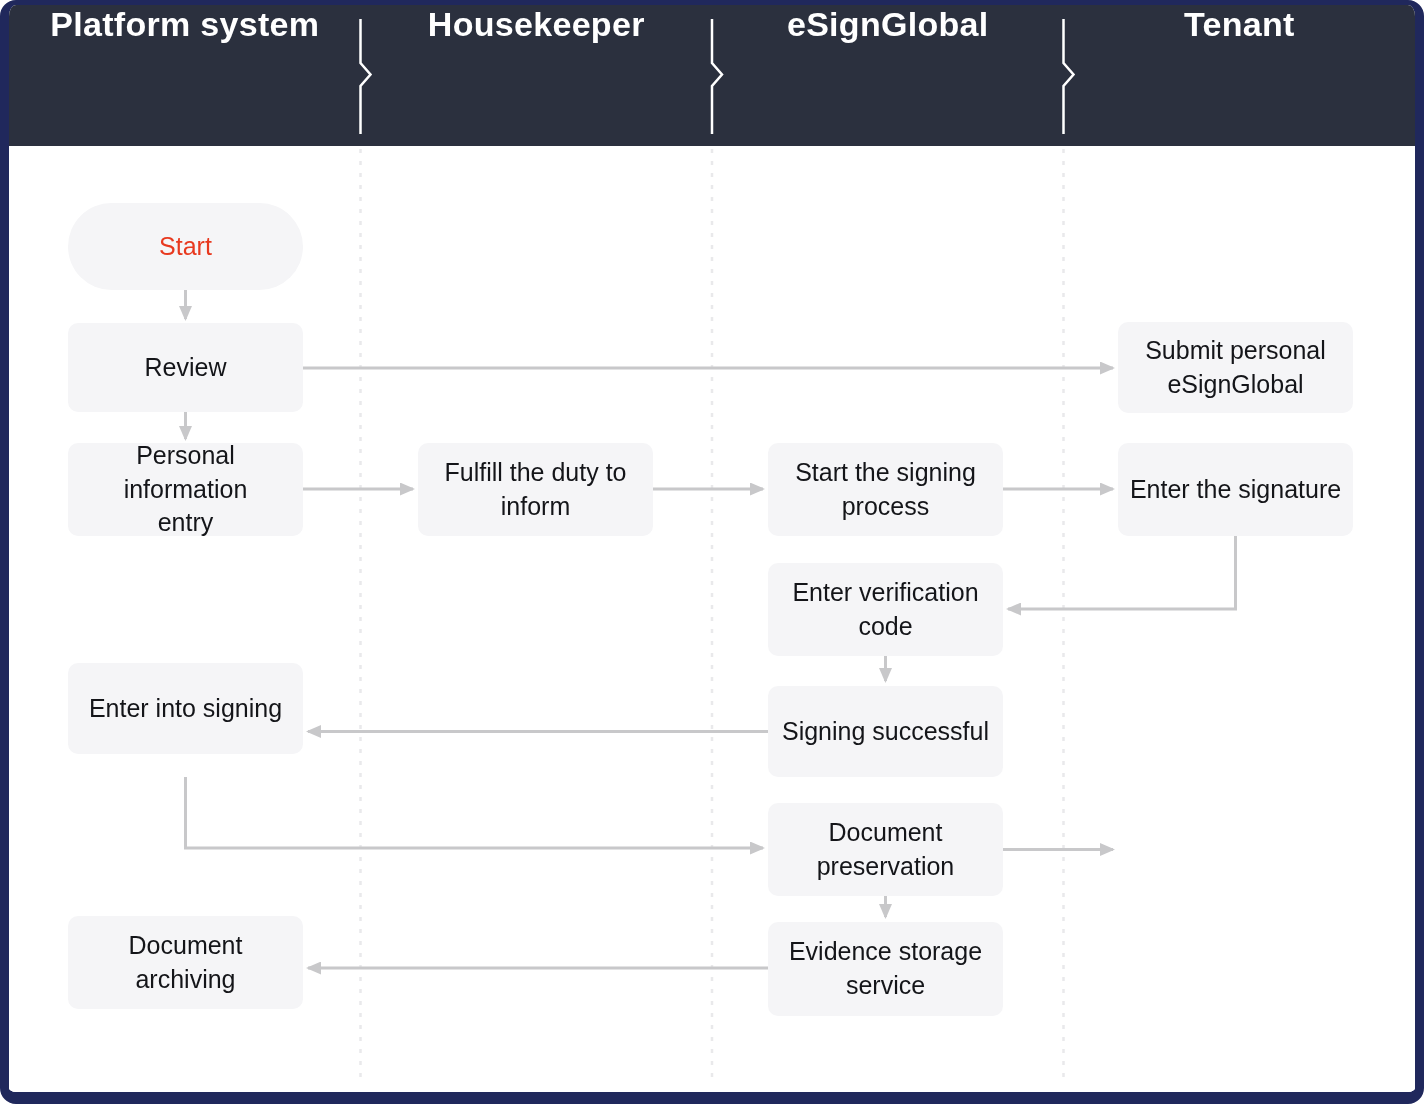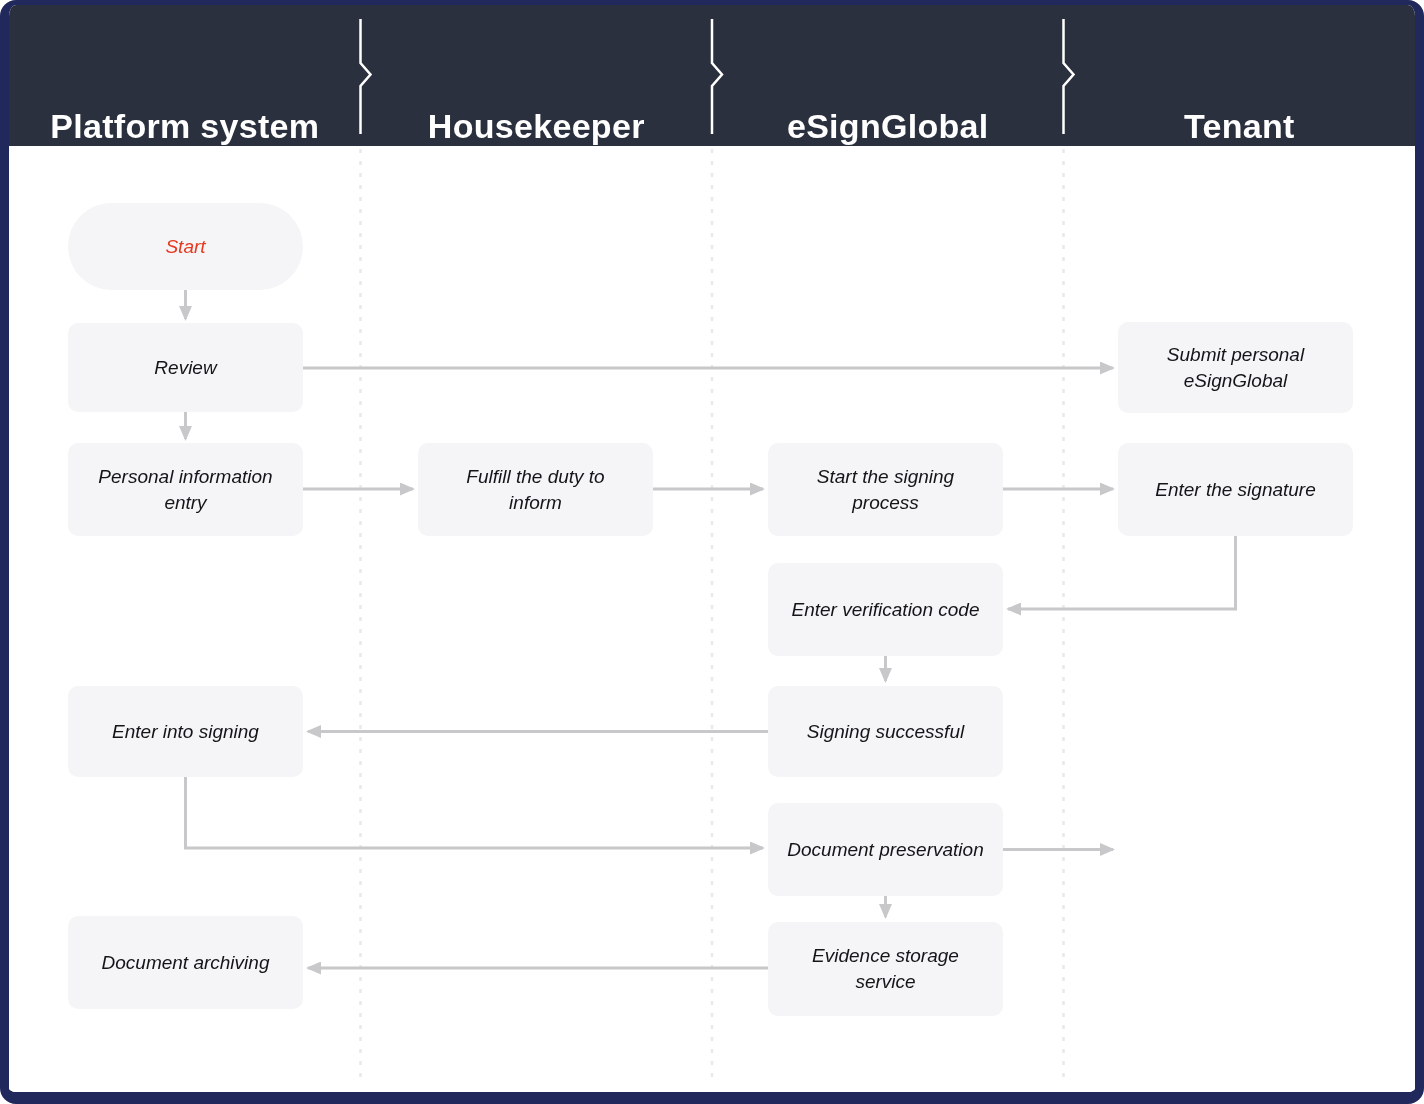--- a/index.html
+++ b/index.html
@@ -20,21 +20,21 @@
     border-width: 5px 9px 12px 9px;
     border-radius: 16px;
     overflow: hidden;
     background: var(--body-bg, #ffffff);
   }
   .header {
     position: relative;
     height: 141px;
     background: var(--header-bg, #2b303e);
     display: flex;
-    align-items: flex-end;
+    align-items: flex-start;
   }
   .lane {
     flex: 1 1 0;
     text-align: center;
     color: var(--header-text, #ffffff);
     font-size: 34px;
     font-weight: 600;
     letter-spacing: 0.3px;
     user-select: none;
   }
@@ -56,26 +56,25 @@
   }
   .node {
     position: absolute;
     background: var(--node-bg, #f5f5f7);
     border-radius: 10px;
     display: flex;
     flex-direction: column;
     align-items: center;
     justify-content: center;
     text-align: center;
-    font-size: 19px;
+    font-size: 25px;
     line-height: 1.35;
     color: var(--node-text, #141519);
     padding: 0 8px;
     box-sizing: border-box;
-    font-style: italic;
   }
   .node.pill { border-radius: 46px; }
   .node.accent { color: var(--accent-text, #e8391f); }
 </style>
 </head>
 <body>
 
 <div class="frame">
   <div class="header">
     <div class="lane">Platform system</div>
@@ -130,21 +129,21 @@
         <div>Start the signing</div>
         <div>process</div>
       </div>
       <div class="node" style="left: 1109px; top: 176px; width: 235px; height: 91px;">
         <div>Submit personal</div>
         <div>eSignGlobal</div>
       </div>
       <div class="node" style="left: 1109px; top: 297px; width: 235px; height: 93px;">Enter the signature</div>
       <div class="node" style="left: 759px; top: 417px; width: 235px; height: 93px;">Enter verification code</div>
       <div class="node" style="left: 759px; top: 540px; width: 235px; height: 91px;">Signing successful</div>
-      <div class="node" style="left: 59px; top: 540px; width: 235px; height: 91px;">Enter into signing</div>
+      <div class="node" style="left: 59px; top: 517px; width: 235px; height: 91px;">Enter into signing</div>
       <div class="node" style="left: 759px; top: 657px; width: 235px; height: 93px;">Document preservation</div>
       <div class="node" style="left: 759px; top: 776px; width: 235px; height: 94px;">
         <div>Evidence storage</div>
         <div>service</div>
       </div>
       <div class="node" style="left: 59px; top: 770px; width: 235px; height: 93px; text-align: center;">Document archiving</div>
     </div>
 </div>
 
 </body></html>

